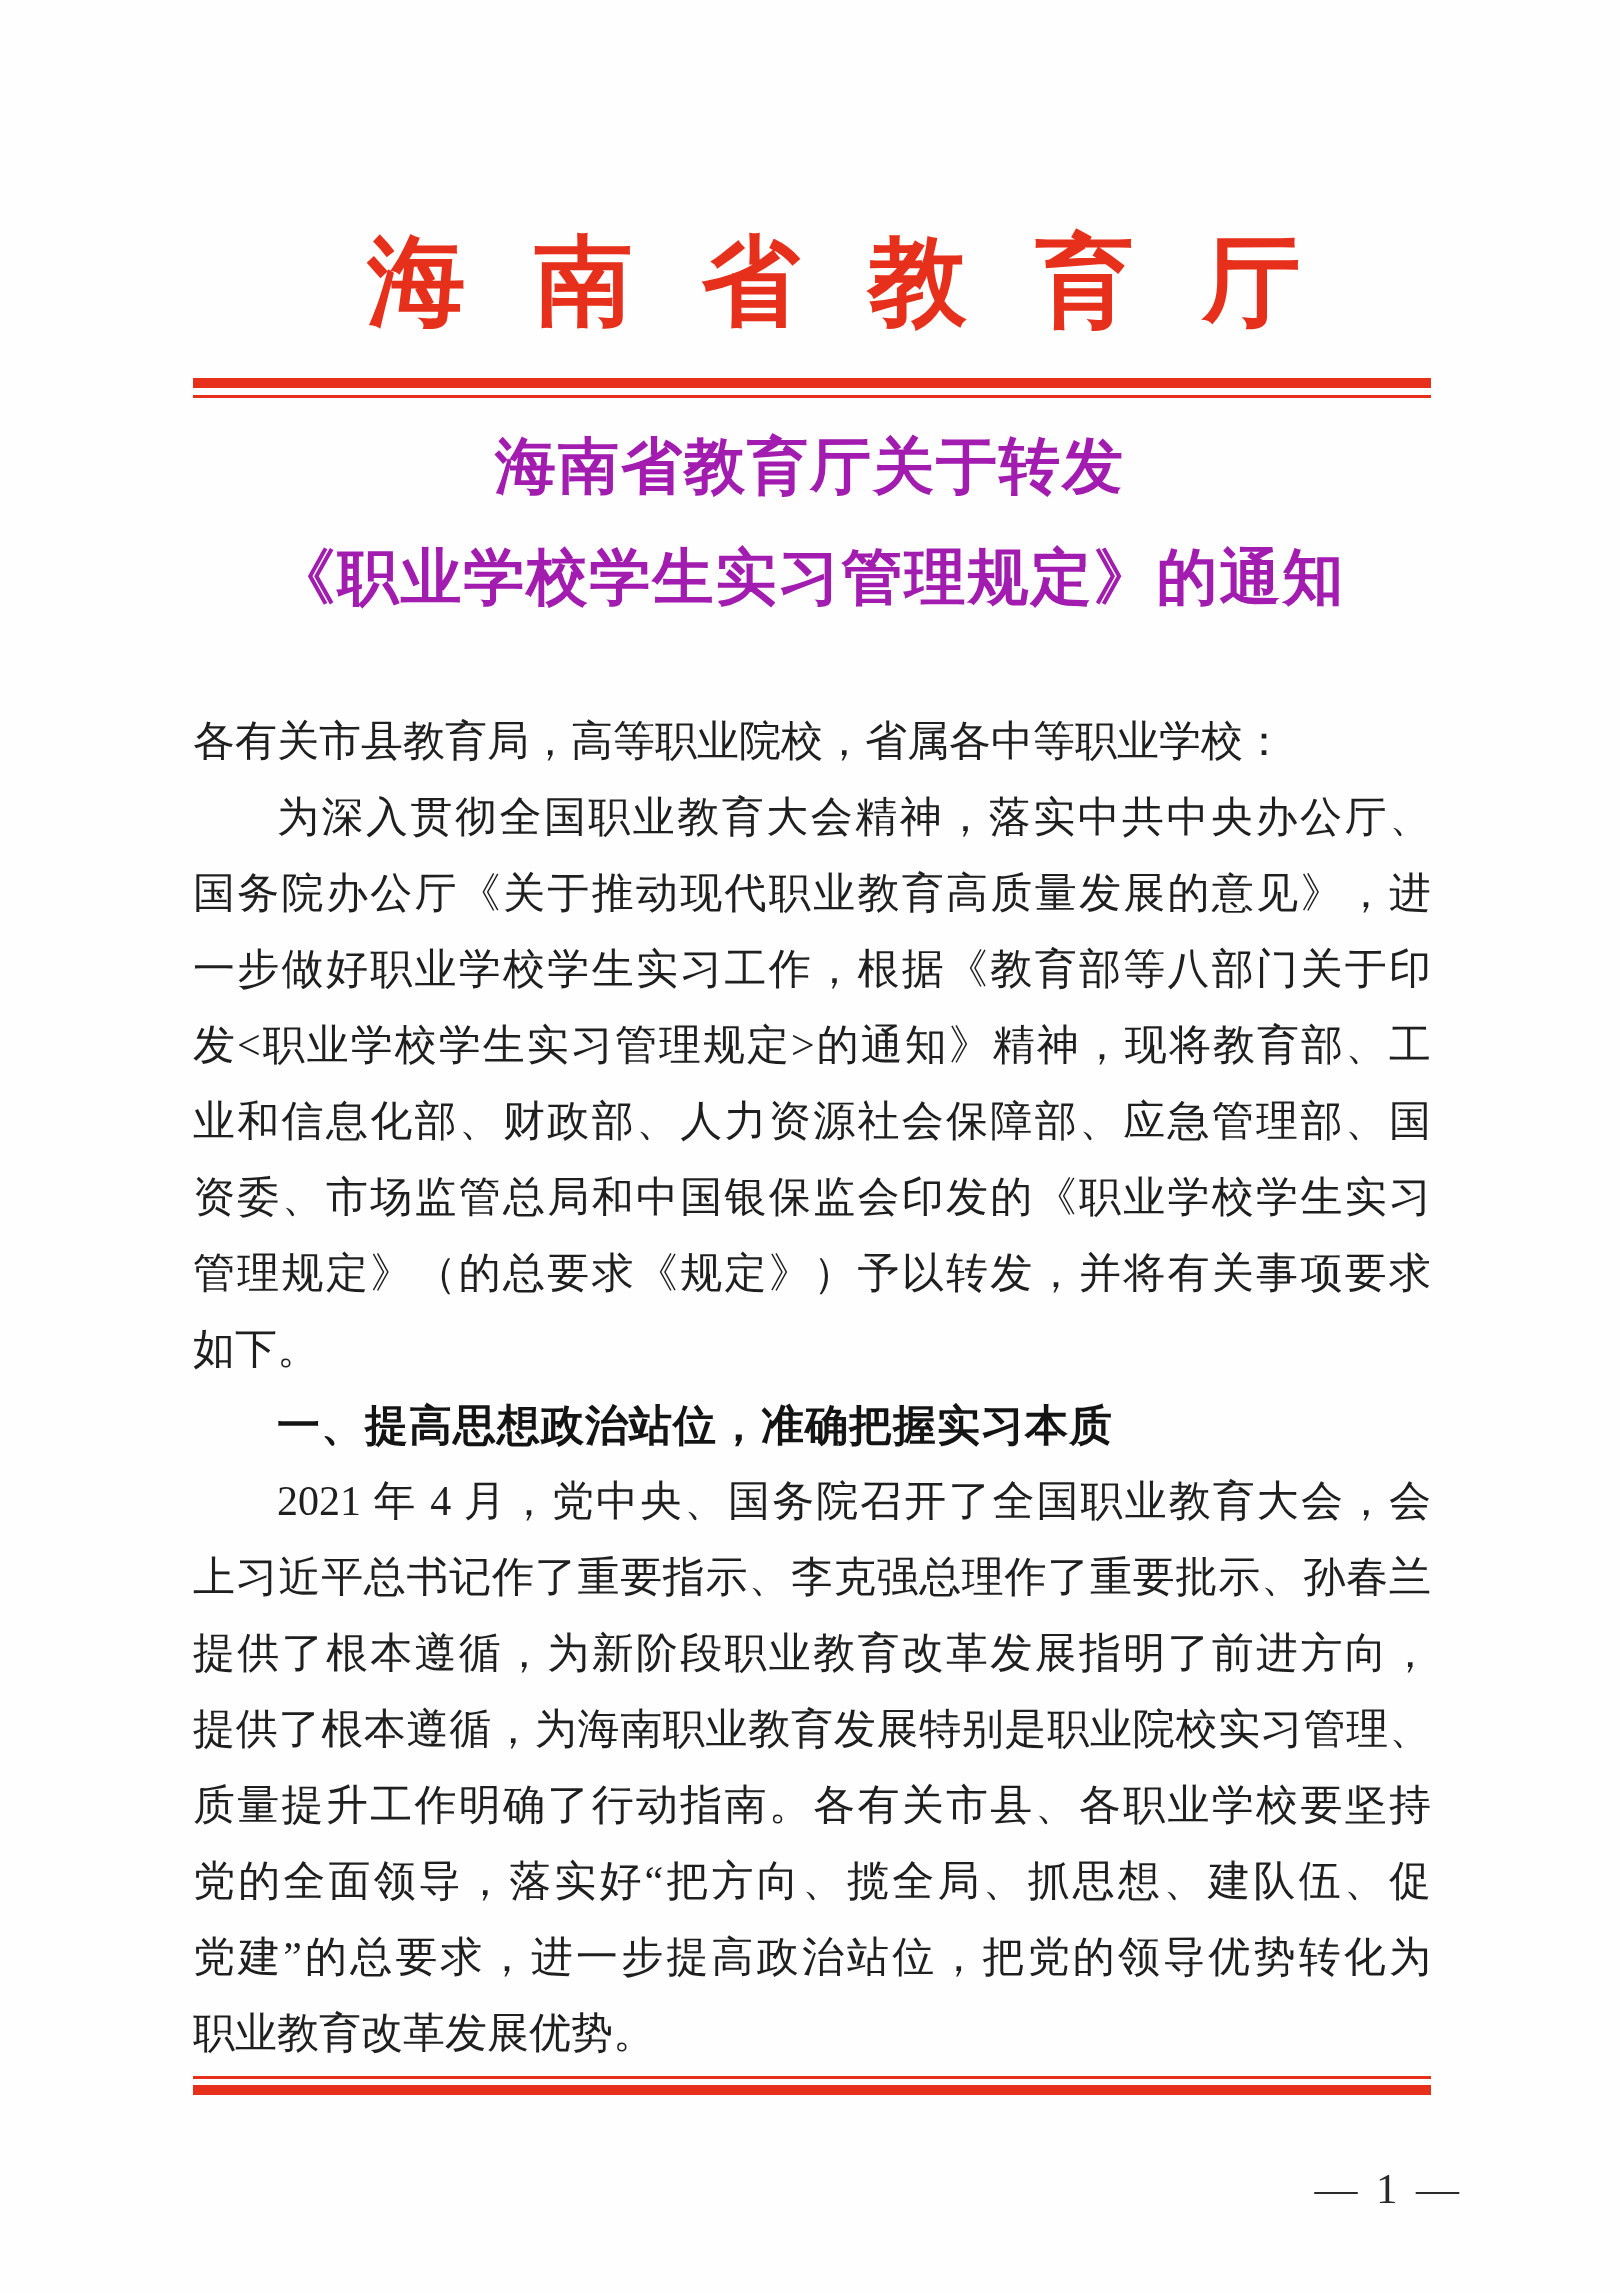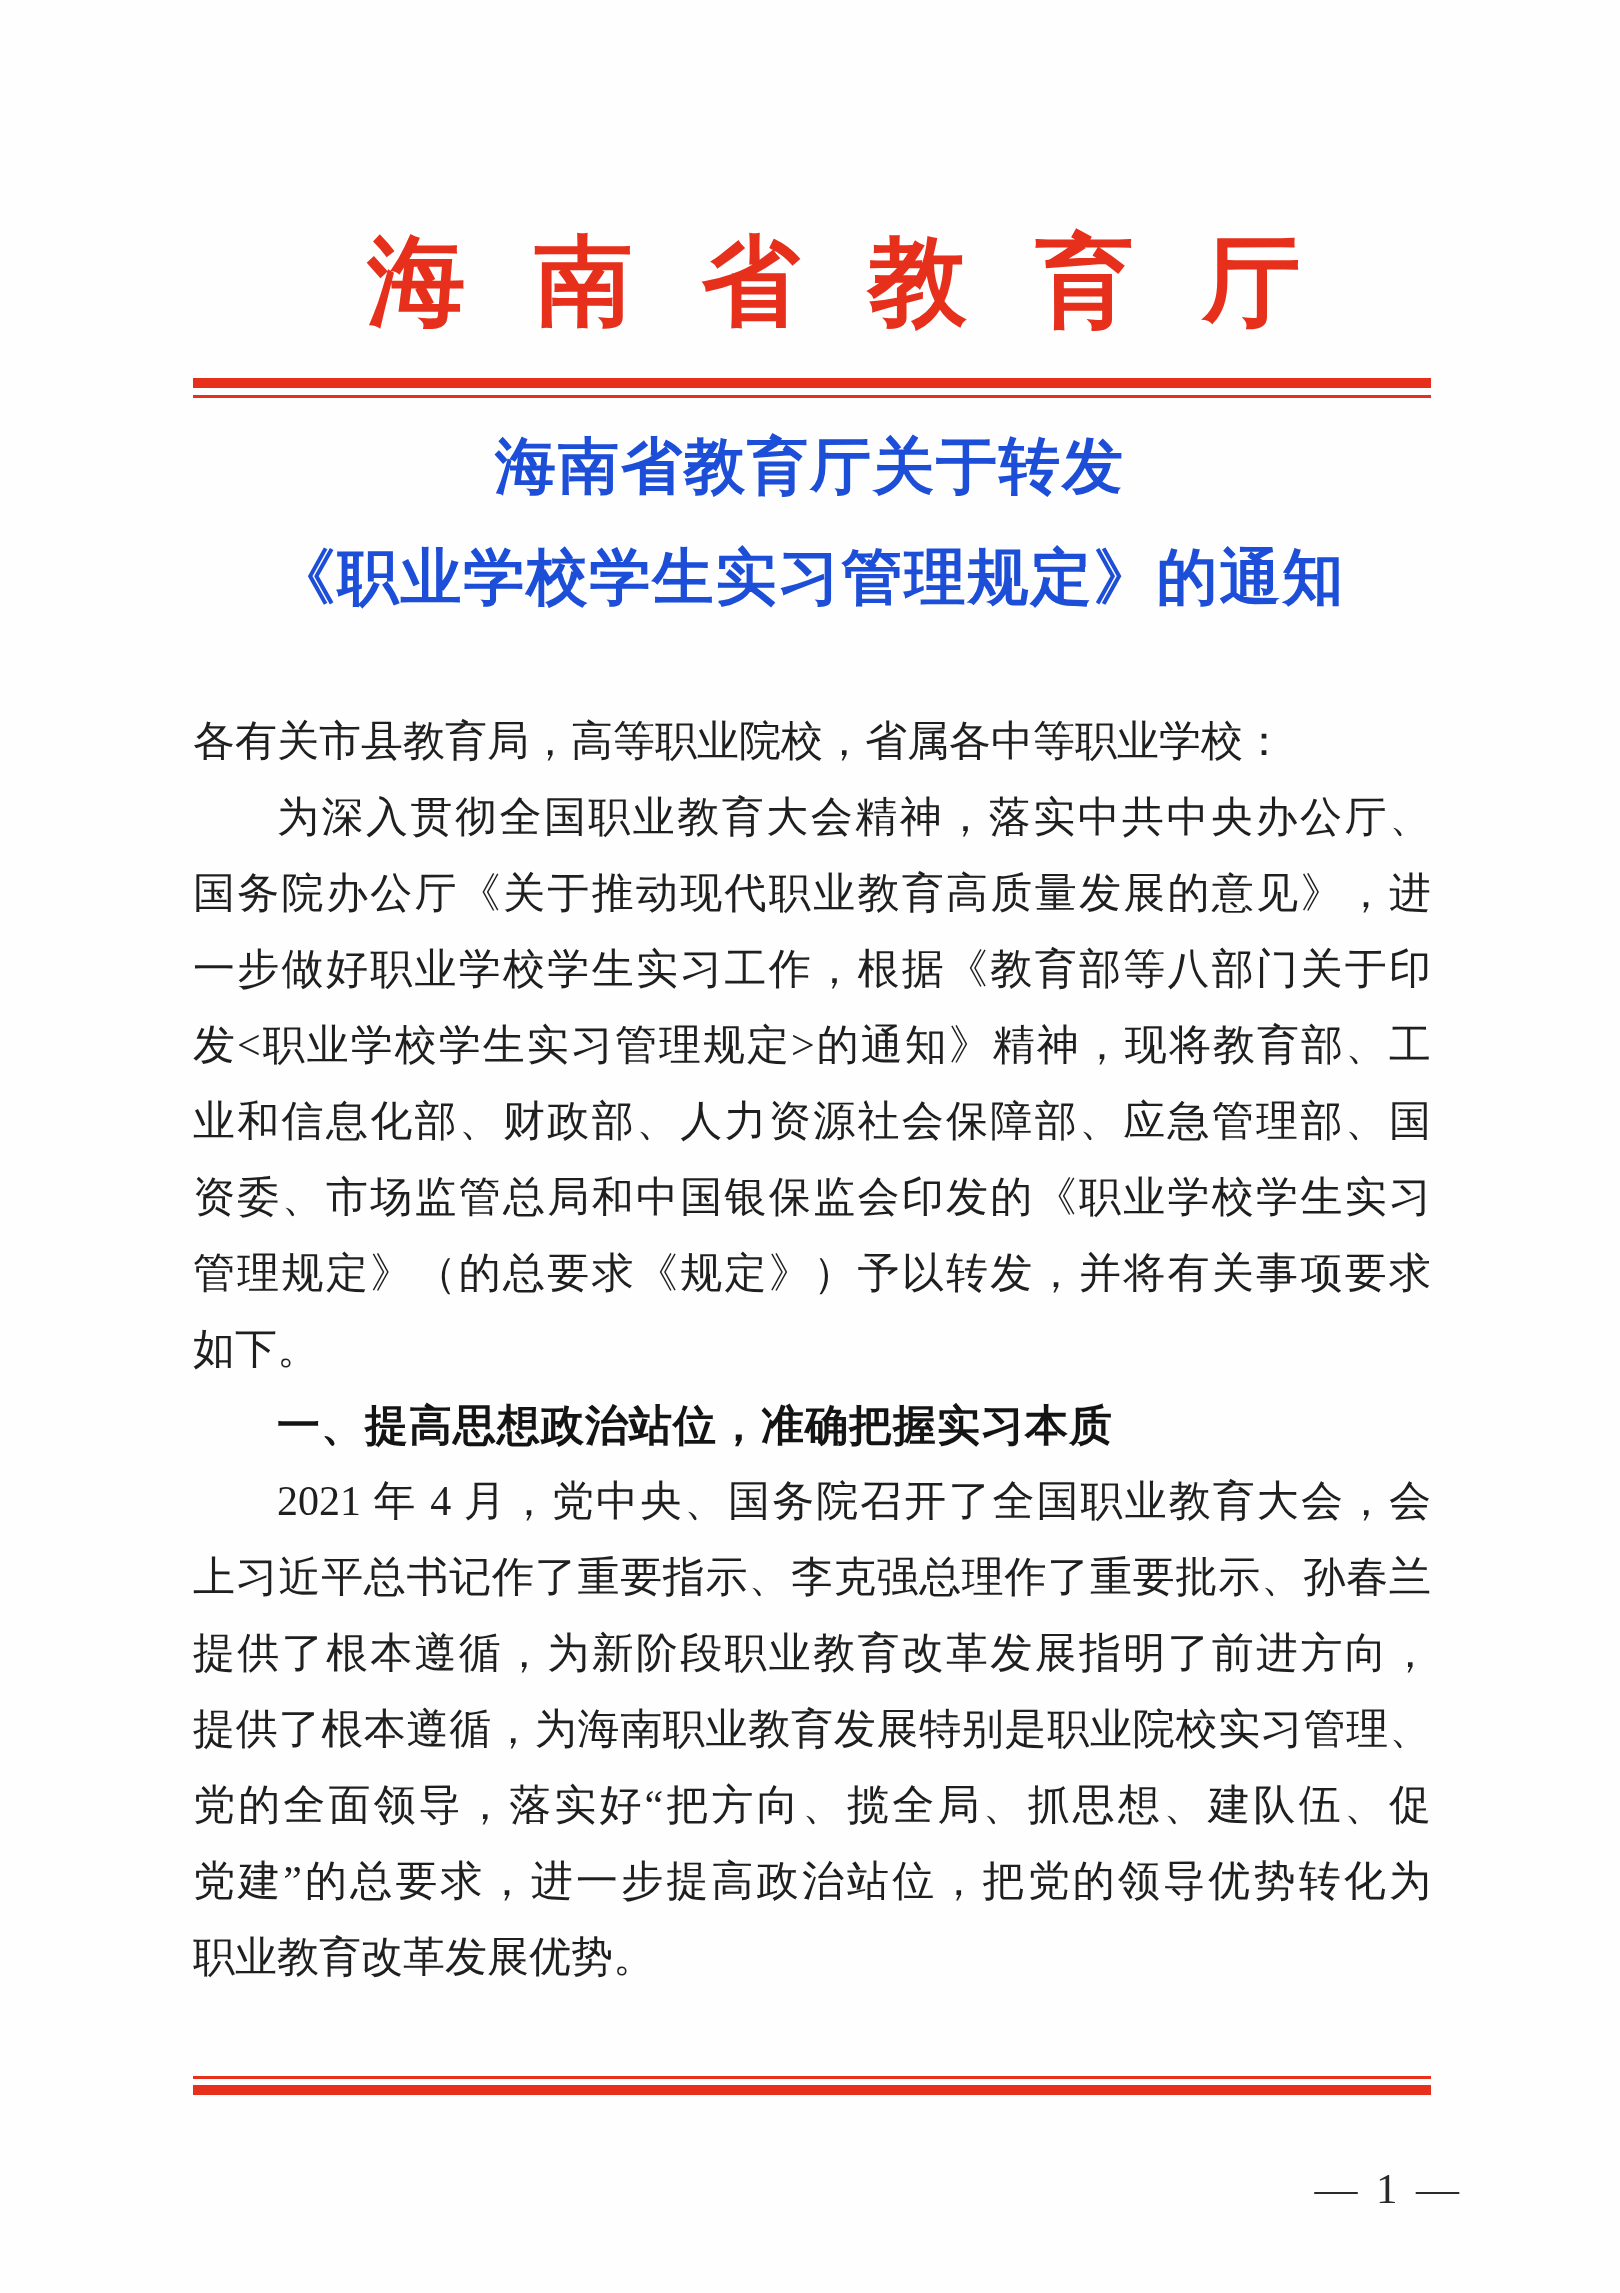--- a/index.html
+++ b/index.html
@@ -25,21 +25,21 @@
     margin-left:24px;
   }
   .agency-name .spread{letter-spacing:69px;margin-right:-69px;}
   .rule{position:absolute;left:193px;width:1238px;background:var(--accent-red);}
   .rule-thick-top{top:378px;height:9.8px;}
   .rule-thin-top{top:395px;height:2.9px;}
   
   .doc-title{
     position:absolute;left:0;width:1620px;text-align:center;
     font-weight:bold;font-size:61px;line-height:69px;
-    color:#1d4ed8;letter-spacing:2px;white-space:nowrap;
+    color:#a21caf;letter-spacing:2px;white-space:nowrap;
   }
   .title-1{top:432px;}
   .title-2{top:543px;}
   
   .doc-body{
     position:absolute;top:703px;left:193px;width:1238px;
     font-size:42px;color:#1f1f1f;
   }
   .doc-body .line{
     height:76px;line-height:76px;
@@ -91,20 +91,21 @@
       <div class="line stretch">发&lt;职业学校学生实习管理规定&gt;的通知》精神，现将教育部、工</div>
       <div class="line stretch">业和信息化部、财政部、人力资源社会保障部、应急管理部、国</div>
       <div class="line stretch">资委、市场监管总局和中国银保监会印发的《职业学校学生实习</div>
       <div class="line stretch">管理规定》（的总要求《规定》）予以转发，并将有关事项要求</div>
       <div class="line">如下。</div>
       <div class="line heading indent">一、提高思想政治站位，准确把握实习本质</div>
       <div class="line indent stretch">2021 年 4 月，党中央、国务院召开了全国职业教育大会，会</div>
       <div class="line stretch">上习近平总书记作了重要指示、李克强总理作了重要批示、孙春兰</div>
       <div class="line stretch">提供了根本遵循，为新阶段职业教育改革发展指明了前进方向，</div>
       <div class="line stretch">提供了根本遵循，为海南职业教育发展特别是职业院校实习管理、</div>
+      <div class="line stretch">质量提升工作明确了行动指南。各有关市县、各职业学校要坚持</div>
       <div class="line stretch">党的全面领导，落实好“把方向、揽全局、抓思想、建队伍、促</div>
       <div class="line stretch">党建”的总要求，进一步提高政治站位，把党的领导优势转化为</div>
       <div class="line">职业教育改革发展优势。</div>
     </div>
 
   <div class="rule rule-thin-bottom"></div>
   <div class="rule rule-thick-bottom"></div>
   <div class="page-number">— 1 —</div>
 
 </div>

